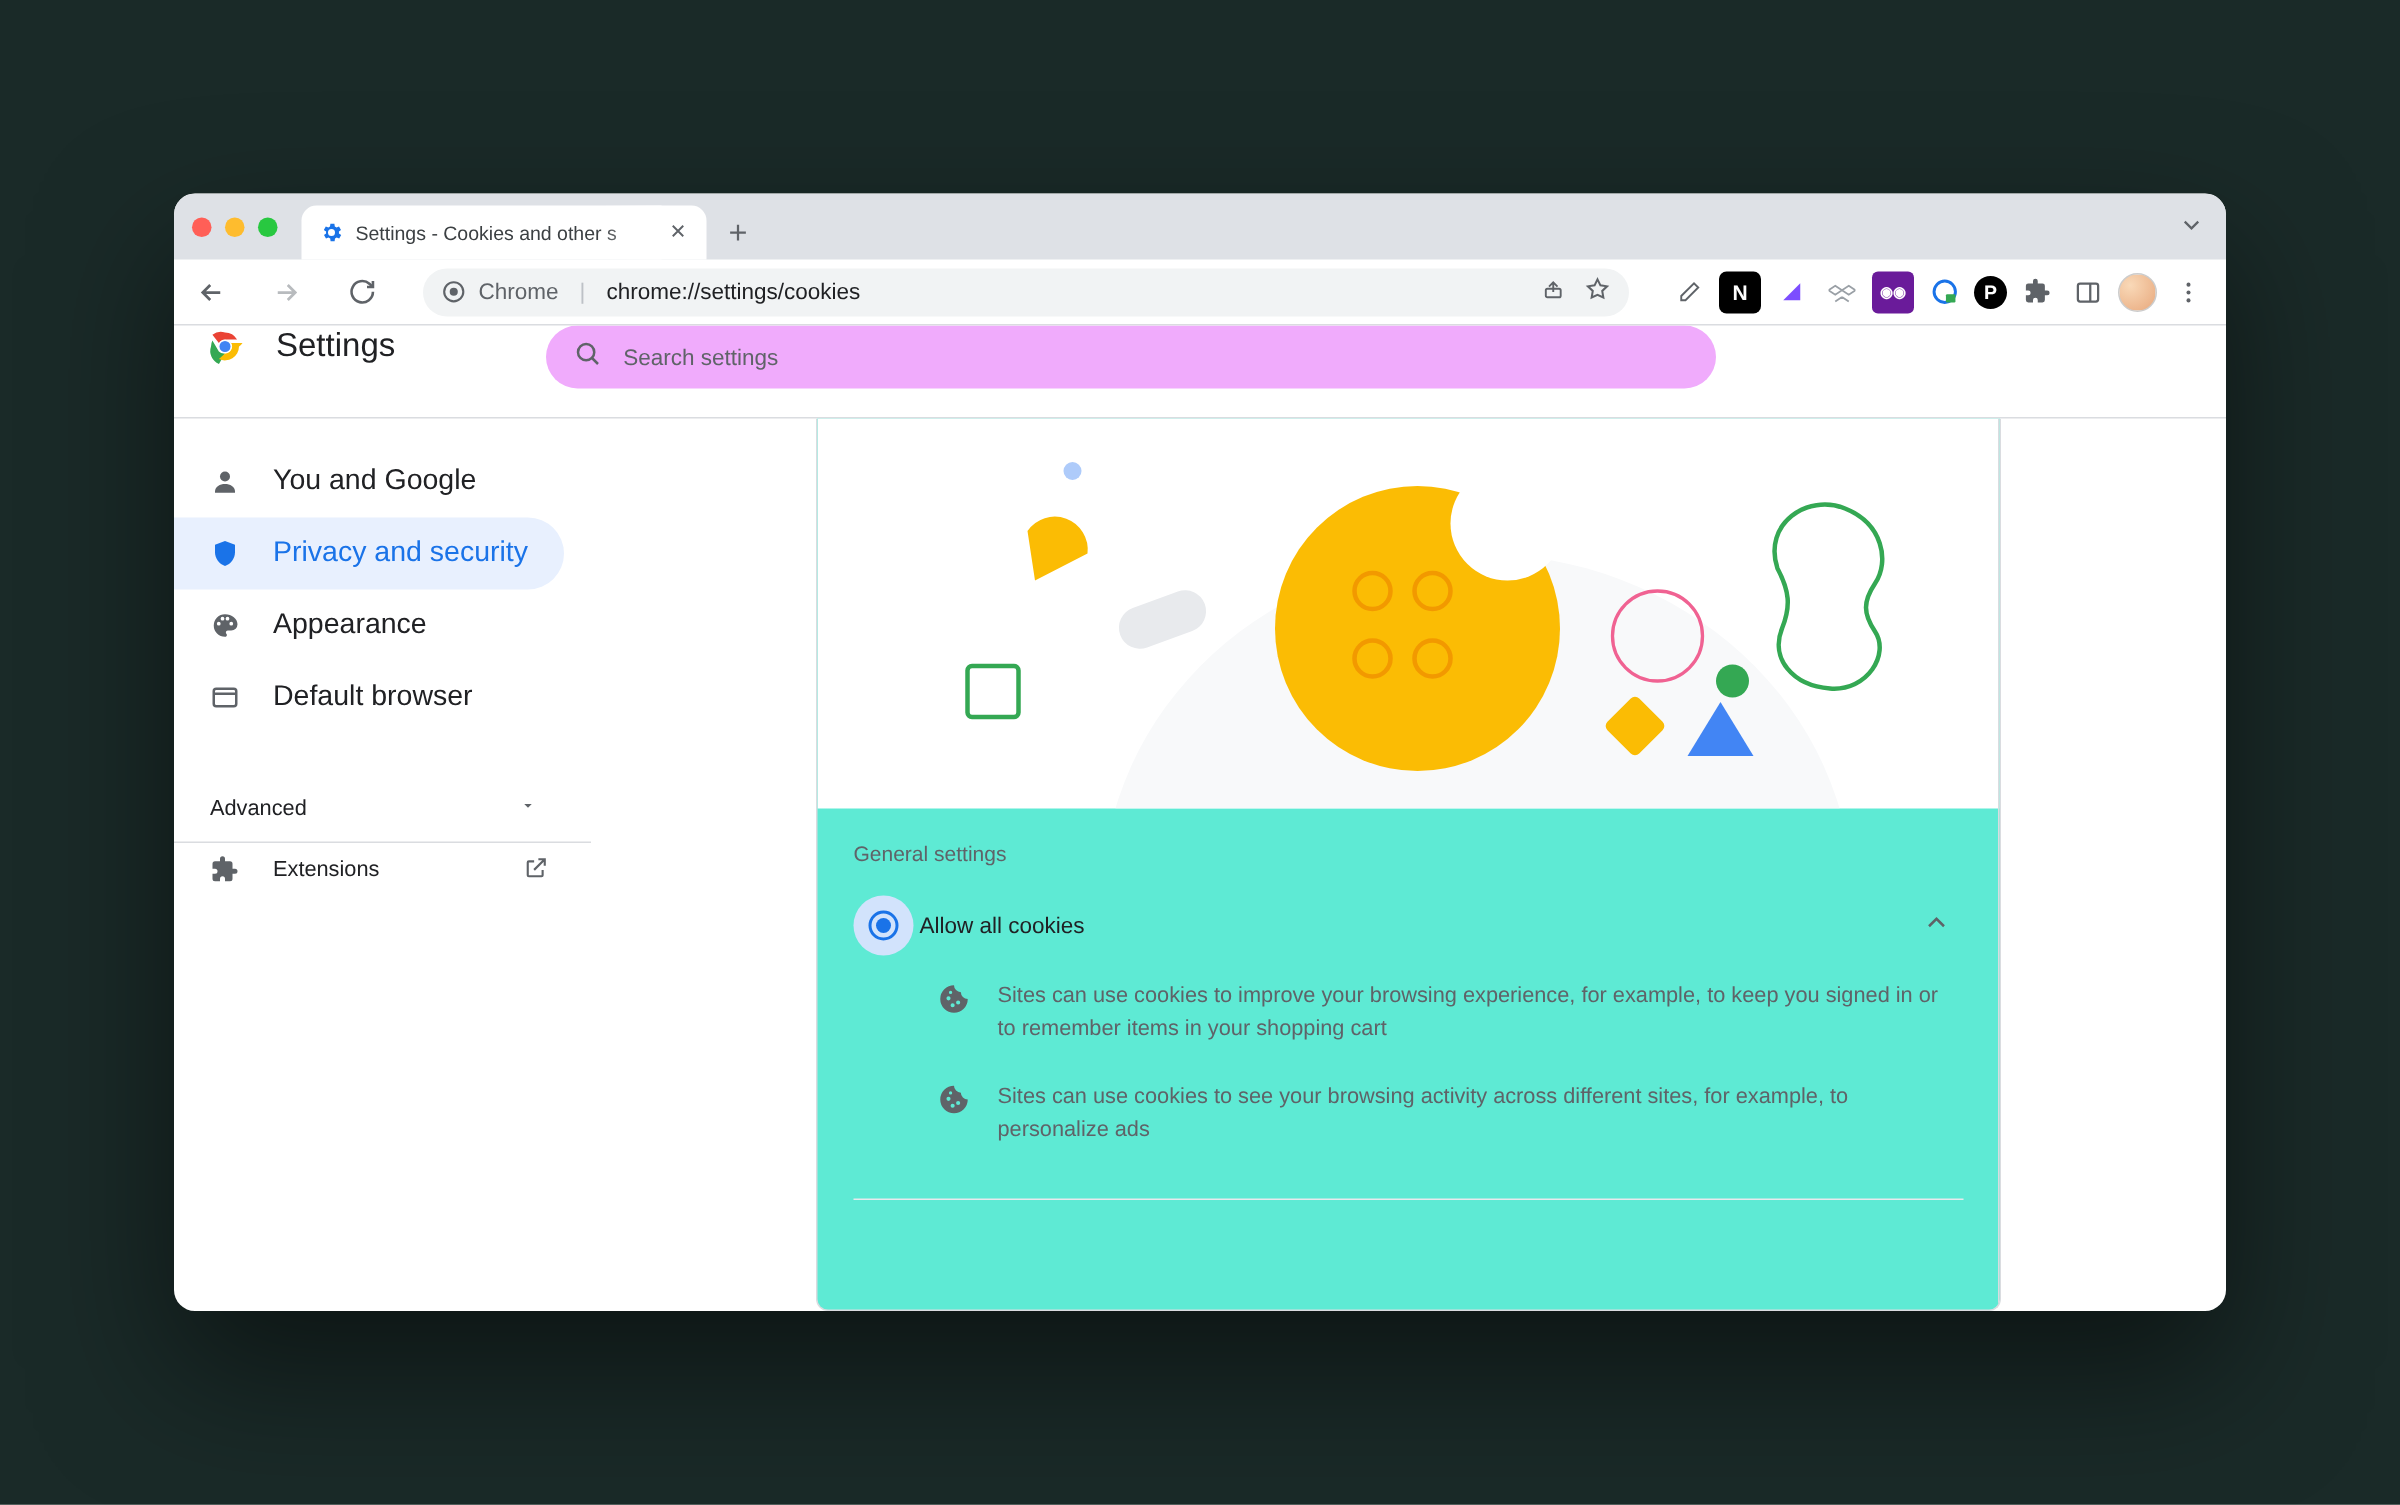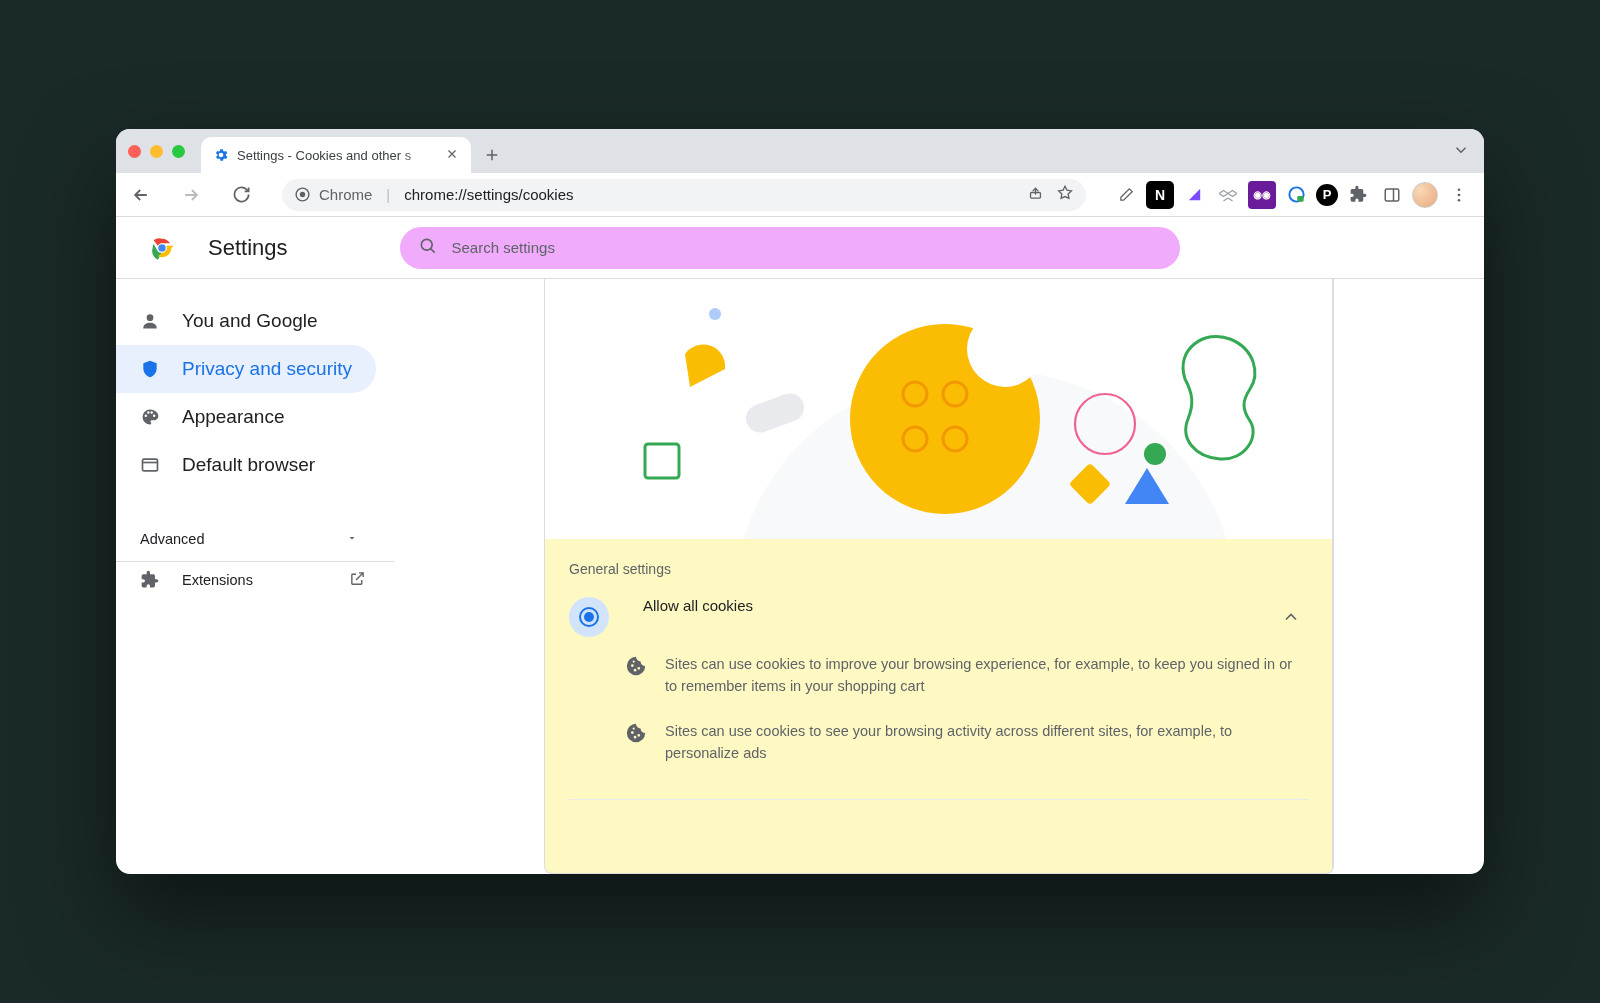--- a/index.html
+++ b/index.html
@@ -41,42 +41,42 @@
   .omnibox{flex:1;height:32px;background:#f1f3f4;border-radius:16px;display:flex;align-items:center;padding:0 12px;gap:8px;font-size:15px;color:#202124;margin:0 6px}
   .omnibox .secure{color:#5f6368;display:flex}
   .omnibox .scheme{color:#5f6368}
   .omnibox .sep{color:#bdc1c6;padding:0 6px}
   .omnibox .end{margin-left:auto;display:flex;gap:12px;color:#5f6368}
   .ext-icons{display:flex;align-items:center;gap:6px}
   .ext{width:28px;height:28px;display:flex;align-items:center;justify-content:center;border-radius:4px;font-size:14px;font-weight:700}
   .avatar{width:26px;height:26px;border-radius:50%;background:#e57373;background:radial-gradient(circle at 30% 30%,#f9d9b8,#e8a87c);border:1px solid #ccc}
   
   .page{flex:1;display:flex;flex-direction:column;overflow:hidden}
-  .page-header{height:62px;display:flex;align-items:center;padding:0 32px;border-bottom:1px solid #dadce0;gap:32px}
+  .page-header{height:62px;display:flex;align-items:flex-start;padding:0 20px;border-bottom:1px solid #dadce0;gap:20px}
   .chrome-logo{width:28px;height:28px}
   .page-title{font-size:22px;font-weight:500;color:#202124}
   .searchwrap{flex:1;max-width:780px;margin-left:80px}
   .searchbar{height:42px;background:#f0abfc;border-radius:21px;display:flex;align-items:center;padding:0 18px;gap:14px;color:#5f6368;font-size:15px}
   .content{flex:1;display:flex;overflow:hidden}
   .sidebar{width:278px;padding:18px 0 0;border-right:0;overflow-y:auto}
   .nav-item{height:48px;display:flex;align-items:center;padding:0 24px;gap:22px;font-size:19px;color:#202124;cursor:pointer;border-radius:0 24px 24px 0;margin-right:18px}
   .nav-item.active{background:var(--g-blue-light);color:var(--g-blue);font-weight:500}
   .nav-item.active .nic{color:var(--g-blue)}
   .nic{color:#5f6368;display:flex;width:20px}
   .advanced{height:48px;display:flex;align-items:flex-end;justify-content:space-between;padding:0 36px 0 24px;font-size:14.5px;color:#202124;cursor:pointer;margin-top:10px}
   .divider{height:1px;background:#dadce0;margin:14px 0 8px}
   .ext-row{height:48px;display:flex;align-items:flex-start;justify-content:space-between;padding:0 28px 0 24px;font-size:14.5px;color:#202124;cursor:pointer}
   .ext-row .left{display:flex;align-items:center;gap:22px}
   .main{flex:1;display:flex;justify-content:center;overflow-y:auto}
-  .panel{width:790px;background:#fef9c3;border:1px solid #dadce0;border-top:none;border-radius:0 0 8px 8px;margin-top:0;overflow:hidden}
+  .panel{width:790px;background:#5eead4;border:1px solid #dadce0;border-top:none;border-radius:0 0 8px 8px;margin-top:0;overflow:hidden}
   .hero{height:260px;background:linear-gradient(#fff,#fff);position:relative;overflow:hidden}
   .hero svg{position:absolute;inset:0}
   .section-title{font-size:14px;color:#5f6368;font-weight:500;padding:22px 24px 12px}
   .option{padding:8px 24px 14px;}
-  .radio-row{display:flex;align-items:flex-start;gap:34px;position:relative}
+  .radio-row{display:flex;align-items:center;gap:4px;position:relative}
   .radio{width:40px;height:40px;border-radius:50%;background:#d2e3fc;display:flex;align-items:center;justify-content:center}
   .radio .outer{width:20px;height:20px;border-radius:50%;border:2px solid var(--g-blue);display:flex;align-items:center;justify-content:center}
   .radio .inner{width:10px;height:10px;border-radius:50%;background:var(--g-blue)}
   .radio-label{font-size:15px;color:#202124}
   .collapse{position:absolute;right:4px;color:#5f6368;cursor:pointer;padding:10px 4px}
   .detail{display:flex;gap:18px;padding:16px 4px 6px 56px;font-size:14.5px;color:#5f6368;line-height:1.55}
   .cookie-icon{color:#5f6368;flex-shrink:0;margin-top:2px}
   .det-divider{height:1px;background:#e8eaed;margin:14px 24px 0}
   .page-shadow-r{position:absolute;right:0;top:0;bottom:0;width:1px;background:#dadce0}
 </style>

